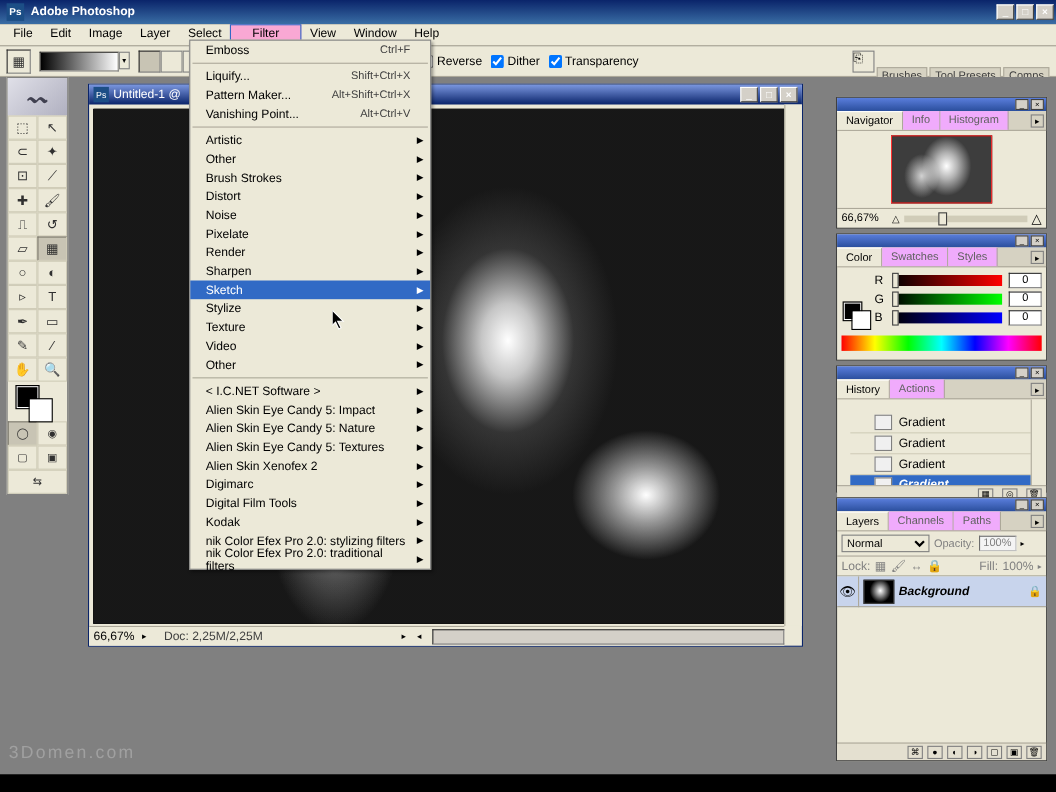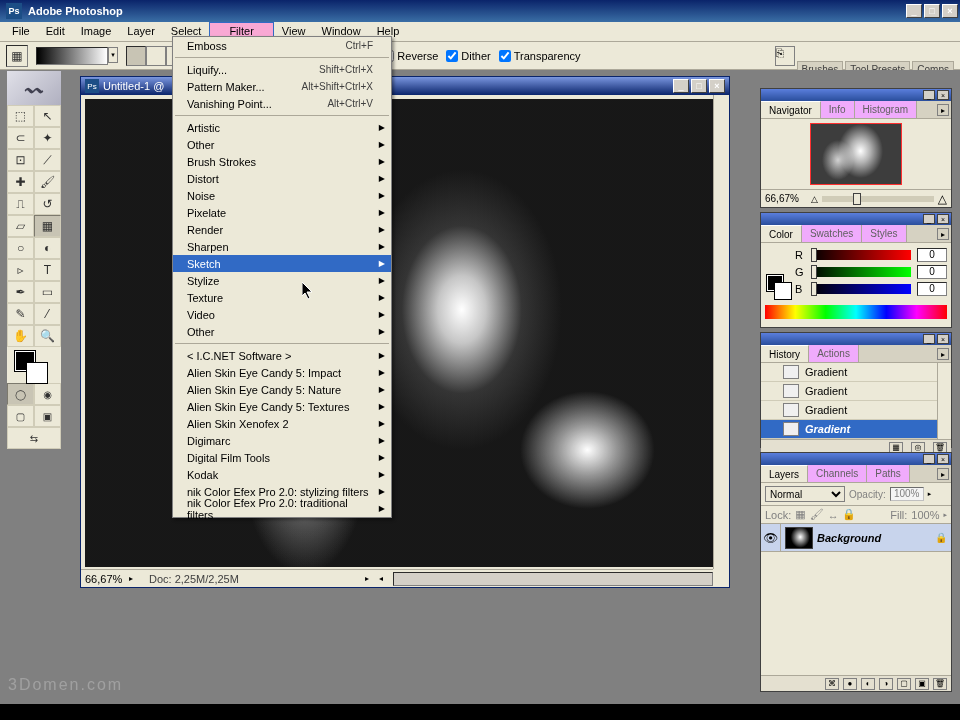--- a/index.html
+++ b/index.html
@@ -108,21 +108,21 @@
 #color .fgbg .f { width: 16px; height: 16px; background: #000; border: 1px solid #fff; outline: 1px solid #000; position: absolute; }
 #color .fgbg .b { width: 16px; height: 16px; background: #fff; border: 1px solid #fff; outline: 1px solid #000; position: absolute; left: 8px; top: 8px; }
 #color .spectrum { height: 14px; margin: 2px 4px 4px; background: linear-gradient(90deg, #ff0000, #ffff00, #00ff00, #00ffff, #0000ff, #ff00ff, #ff0000); }
 
 
 #hist { top: 262px; width: 192px; height: 116px; }
 .hist-row { height: 19px; display: flex; align-items: center; border-bottom: 1px solid #d0ccb8; padding-left: 22px; gap: 6px; }
 .hist-row .ic { width: 16px; height: 14px; border: 1px solid #808080; background: #f0f0f0; }
 .hist-row.sel { background: #316ac5; color: #fff; }
 .hist-row.sel .lbl { font-weight: bold; font-style: italic; }
-#hist .body { padding: 0; max-height: 78px; overflow: hidden; position: relative; }
+#hist .body { padding: 12px; max-height: 78px; overflow: hidden; position: relative; }
 #hist .vsb { position: absolute; right: 0; top: 0; bottom: 0; width: 14px; background: #ece9d8; border-left: 1px solid #aca899; }
 
 
 #lay { top: 382px; width: 192px; height: 240px; }
 #lay .opts-row { display: flex; align-items: center; padding: 3px 4px; gap: 4px; border-bottom: 1px solid #aca899; }
 #lay .opts-row select { width: 80px; height: 16px; font-size: 10px; background: #ece9d8; border: 1px solid #808080; }
 #lay .opts-row .olabel { color: #808080; font-size: 10px; }
 #lay .opts-row .opval { width: 34px; height: 14px; border: 1px inset #c0c0c0; background: #f4f4f4; font-size: 10px; text-align: center; color: #808080; }
 #lay .lock-row { display: flex; align-items: center; padding: 2px 4px; gap: 4px; border-bottom: 1px solid #aca899; font-size: 10px; color: #808080; }
 .layer-row { height: 28px; display: flex; align-items: center; border-bottom: 1px solid #aca899; background: #c8d4ec; }

